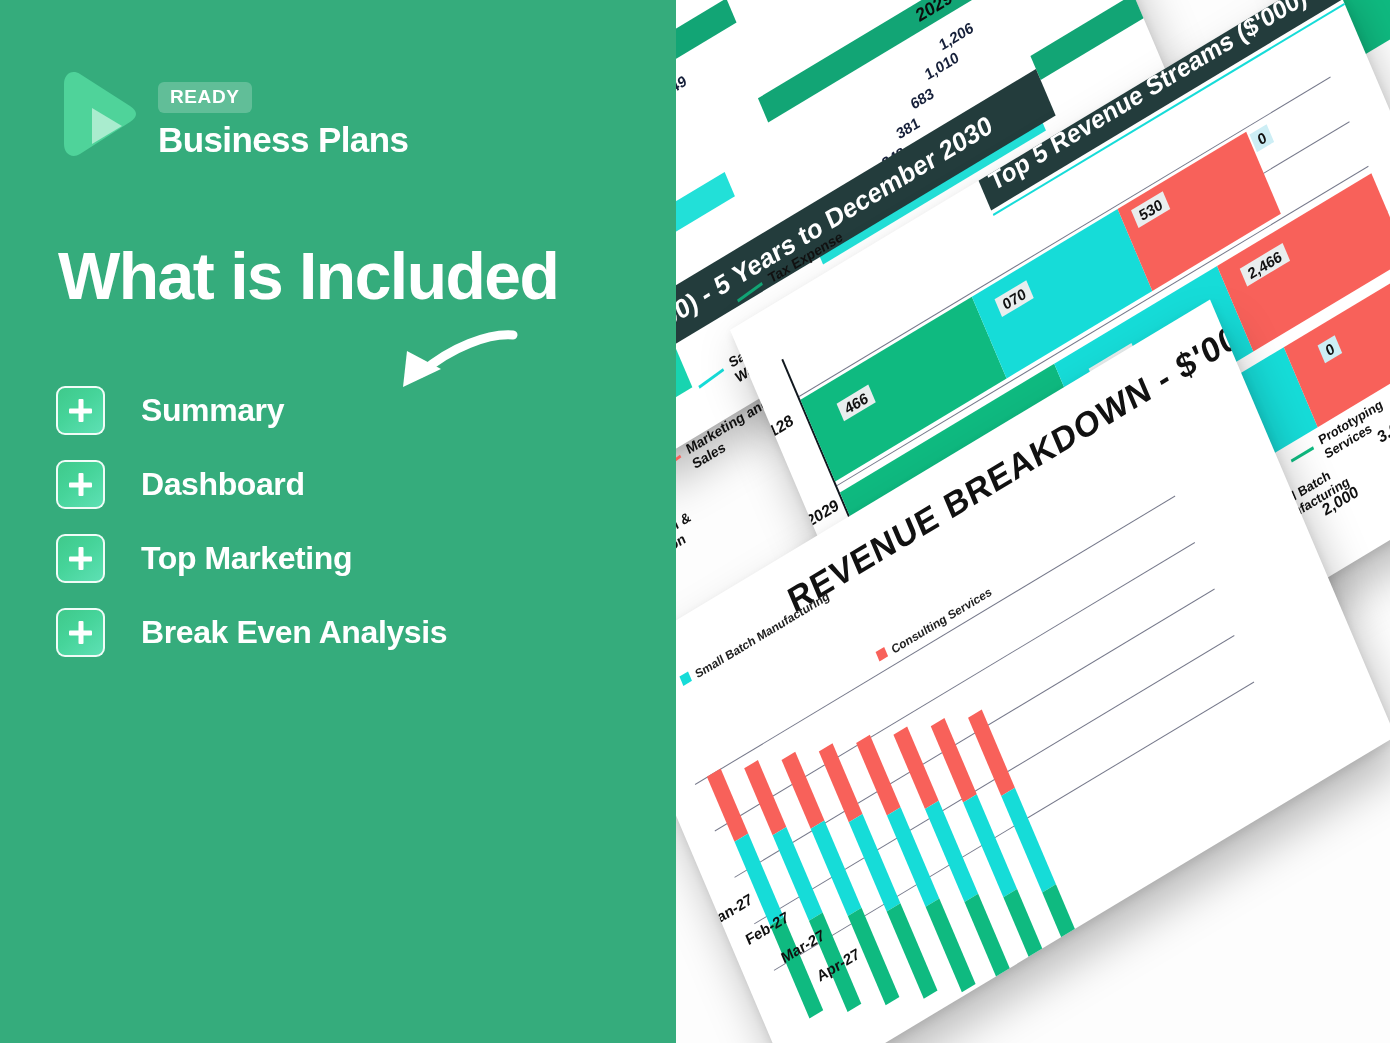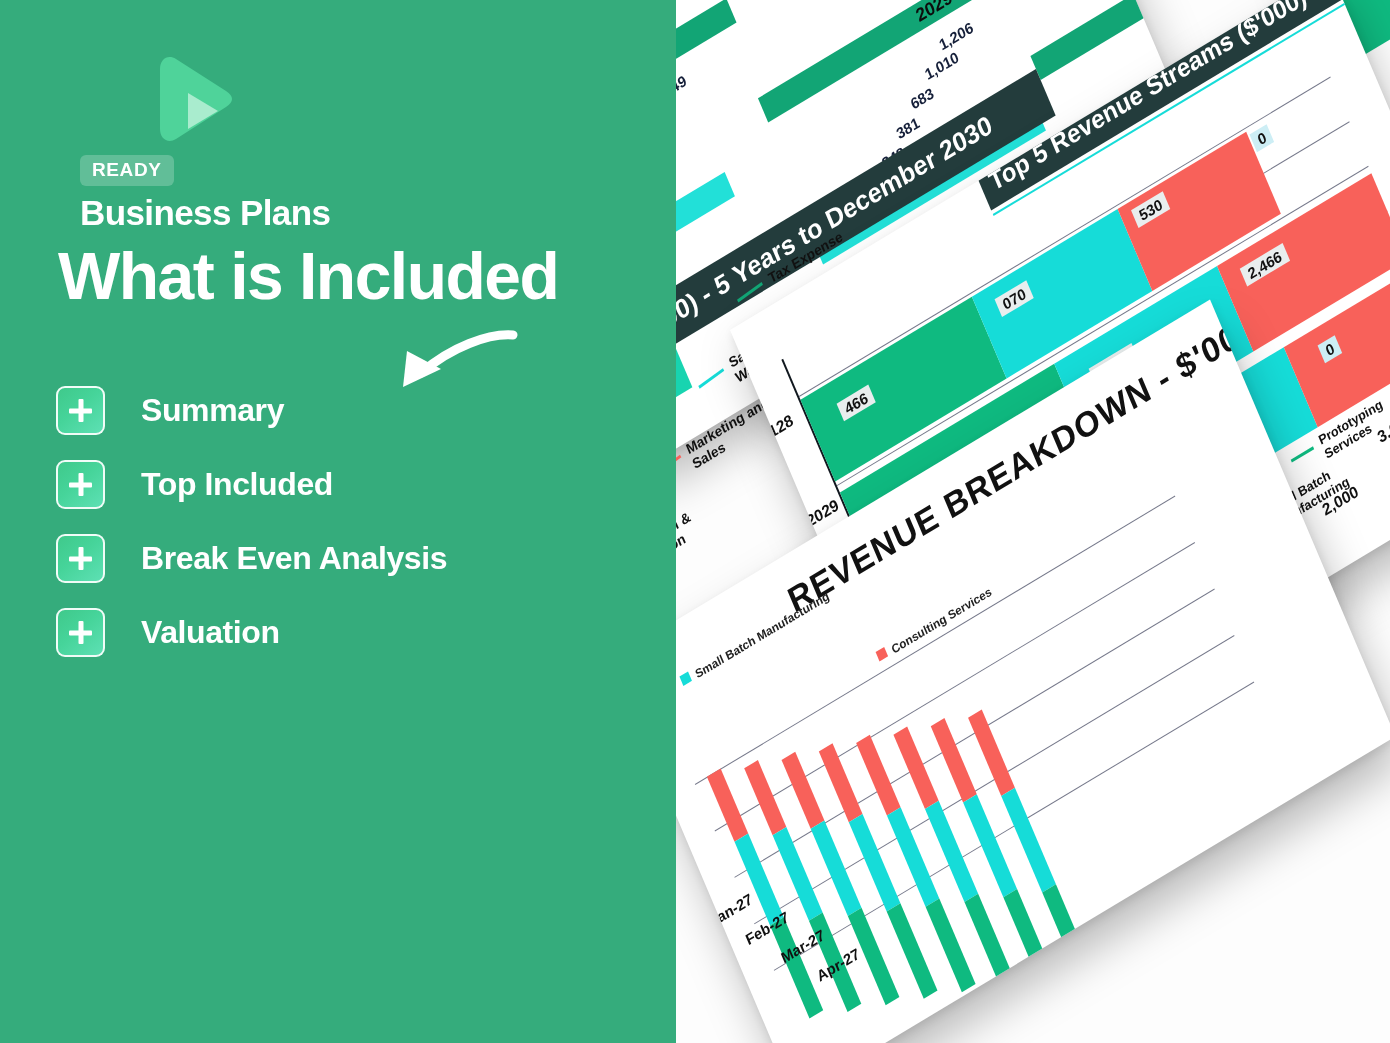--- a/index.html
+++ b/index.html
@@ -99,21 +99,21 @@
   .brk-mk { position:absolute; width:10px; height:10px; }
   .mbar { position:absolute; width:16px; }
   .mseg { position:absolute; width:16px; left:0; }
   .mlab { position:absolute; font-size:15px; font-weight:bold; color:#111; }
 
   
   .panel {
     position:absolute; left:0; top:0; width:676px; height:1043px;
     background:#35ac7c; z-index:30;
   }
-  .brand { position:absolute; left:60px; top:55px; display:flex; align-items:center;flex-direction:column; }
+  .brand { position:absolute; left:60px; top:70px; display:flex; align-items:flex-start; }
   .logo-mark { position:relative; width:78px; height:88px; flex:none; }
   .logo-mark svg { display:block; }
   .brand-text { margin-left:20px; padding-top:12px; }
   .ready-badge {
     display:inline-block; background:rgba(255,255,255,.22); color:#ffffff;
     font-size:19px; font-weight:bold; letter-spacing:.6px;
     padding:4px 12px 5px; border-radius:6px;
   }
   .brand-name {
     margin-top:7px; color:#ffffff; font-size:35px; font-weight:bold; letter-spacing:-.6px;
@@ -347,27 +347,27 @@
       </svg>
     </div>
 
     <div class="feature-list">
       <div class="feature-row">
         <span class="plus-box"></span>
         <span class="feature-label">Summary</span>
       </div>
       <div class="feature-row">
         <span class="plus-box"></span>
-        <span class="feature-label">Top Included</span>
+        <span class="feature-label">Dashboard</span>
+      </div>
+      <div class="feature-row">
+        <span class="plus-box"></span>
+        <span class="feature-label">Top Marketing</span>
       </div>
       <div class="feature-row">
         <span class="plus-box"></span>
         <span class="feature-label">Break Even Analysis</span>
       </div>
-      <div class="feature-row">
-        <span class="plus-box"></span>
-        <span class="feature-label">Valuation</span>
-      </div>
     </div>
 
   </div>
 
 </div>
 
 </body></html>

